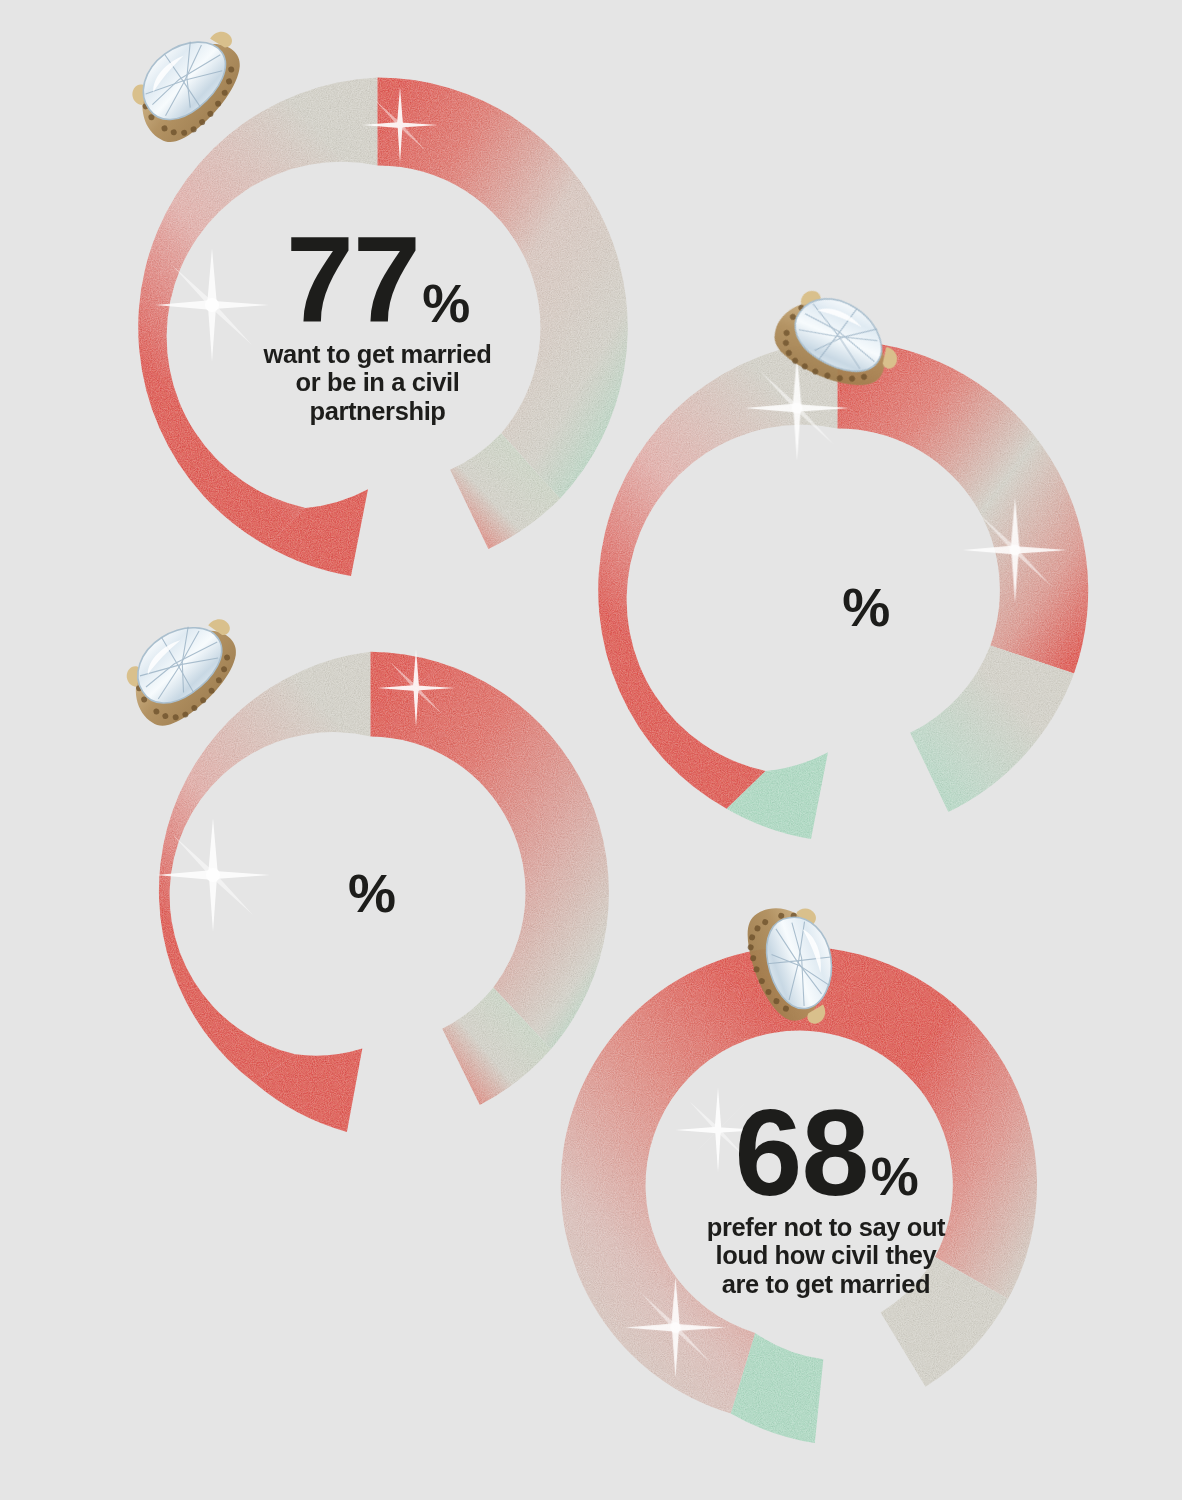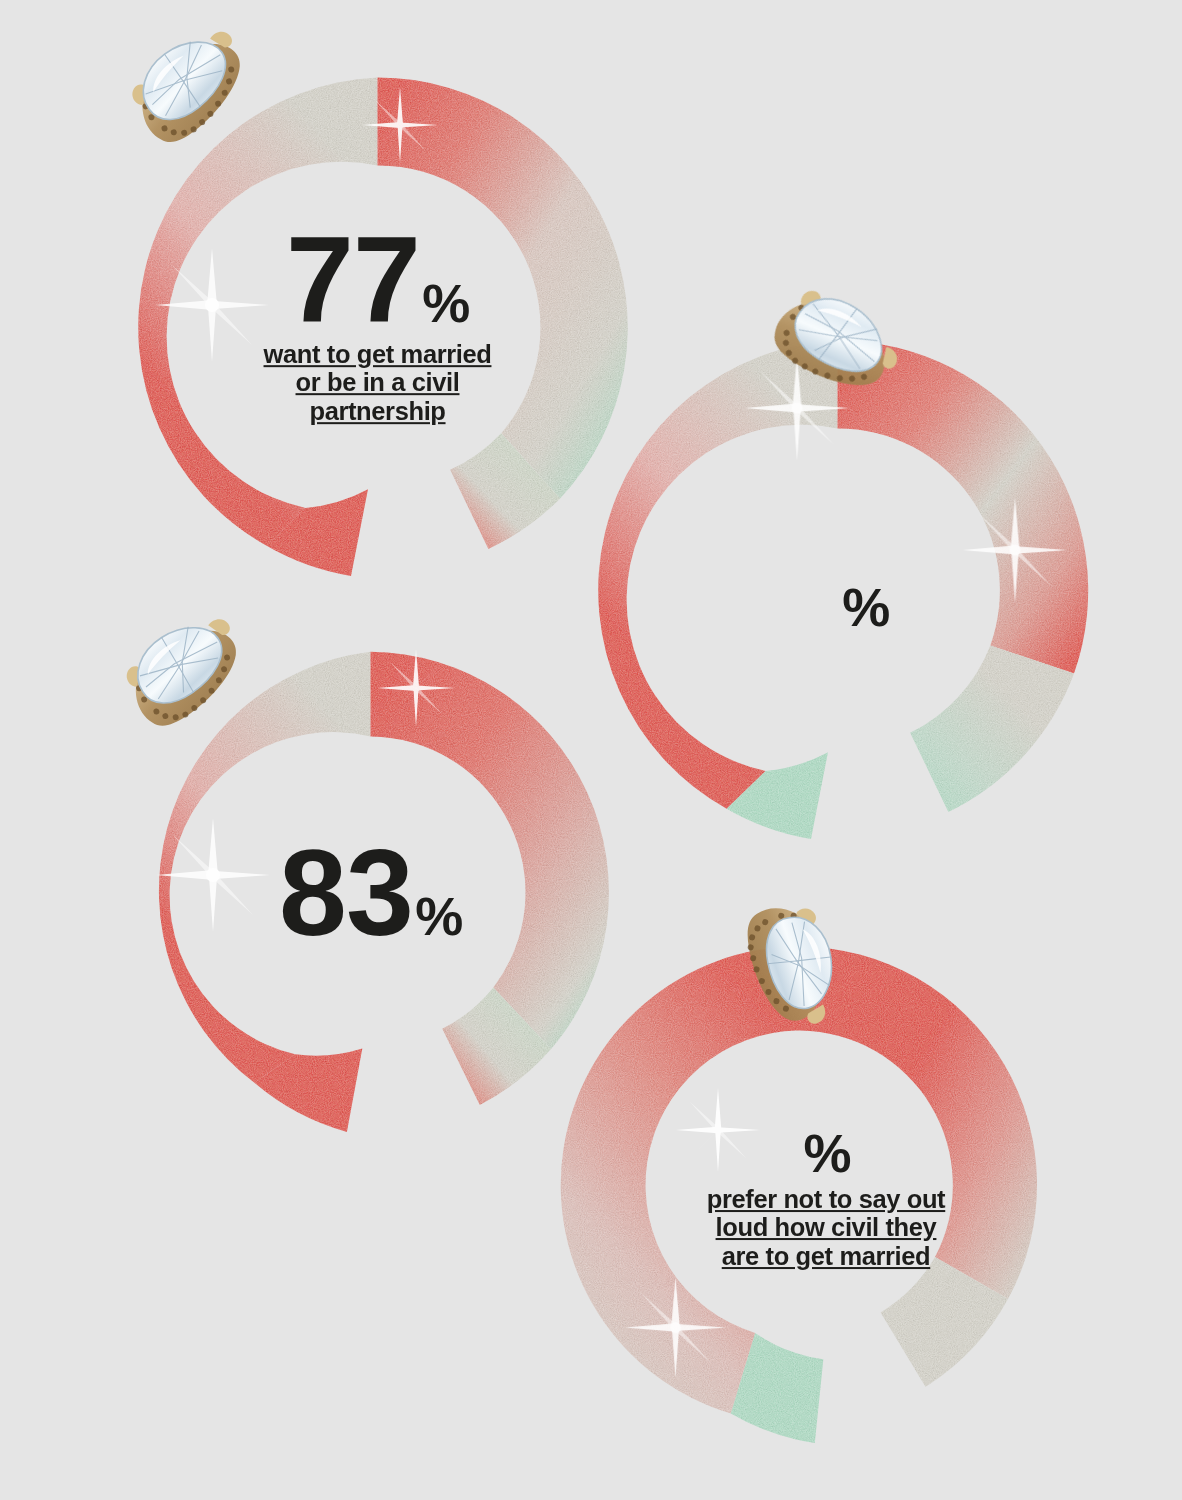--- a/index.html
+++ b/index.html
@@ -40,21 +40,20 @@
     color:#1d1d1b;
   }
   .caption{
     margin-top:10px;
     font-weight:700;
     font-size:25.5px;
     line-height:1.12;
     letter-spacing:-0.015em;
     color:#1d1d1b;
     white-space:pre-line;
-    text-decoration:underline;
   }
 
   
   .ring{position:absolute;transform-origin:50% 50%;}
   .ring svg{display:block;overflow:visible;}
 
   .sparkle{position:absolute;pointer-events:none;}
   .sparkle svg{display:block;overflow:visible;}
 </style>
 </head>
@@ -489,21 +488,20 @@
           <path d="M30 60 L72 56 L110 56"></path>
           <path d="M58 26 L70 58 L80 86"></path>
           <path d="M86 20 L74 54 L70 84"></path>
         </g>
         <path d="M38 60 C40 46 58 34 76 32 C62 40 48 50 38 60 Z" fill="#ffffff" opacity="0.85"></path>
       </svg>
     </div>
 
     <div class="center-block" style="width:68%;">
       <div class="pct-line">
-        <span class="pct-num">83</span>
         <span class="pct-sym">%</span>
       </div>
     </div>
   </div>
 
   <div class="donut" style="left:540px;top:925px;width:520px;height:520px;">
 
     <svg width="520" height="520" viewBox="0 0 545 545" aria-hidden="true">
       <defs>
         <filter id="grain4" x="-20%" y="-20%" width="140%" height="140%">
@@ -629,20 +627,21 @@
           <path d="M30 60 L72 56 L110 56"></path>
           <path d="M58 26 L70 58 L80 86"></path>
           <path d="M86 20 L74 54 L70 84"></path>
         </g>
         <path d="M38 60 C40 46 58 34 76 32 C62 40 48 50 38 60 Z" fill="#ffffff" opacity="0.85"></path>
       </svg>
     </div>
 
     <div class="center-block" style="left:55%;top:53%;width:72%;">
       <div class="pct-line">
+        <span class="pct-num">68</span>
         <span class="pct-sym">%</span>
       </div>
       <div class="caption">prefer not to say out
 loud how civil they
 are to get married</div>
     </div>
   </div>
 
 </div>
 

